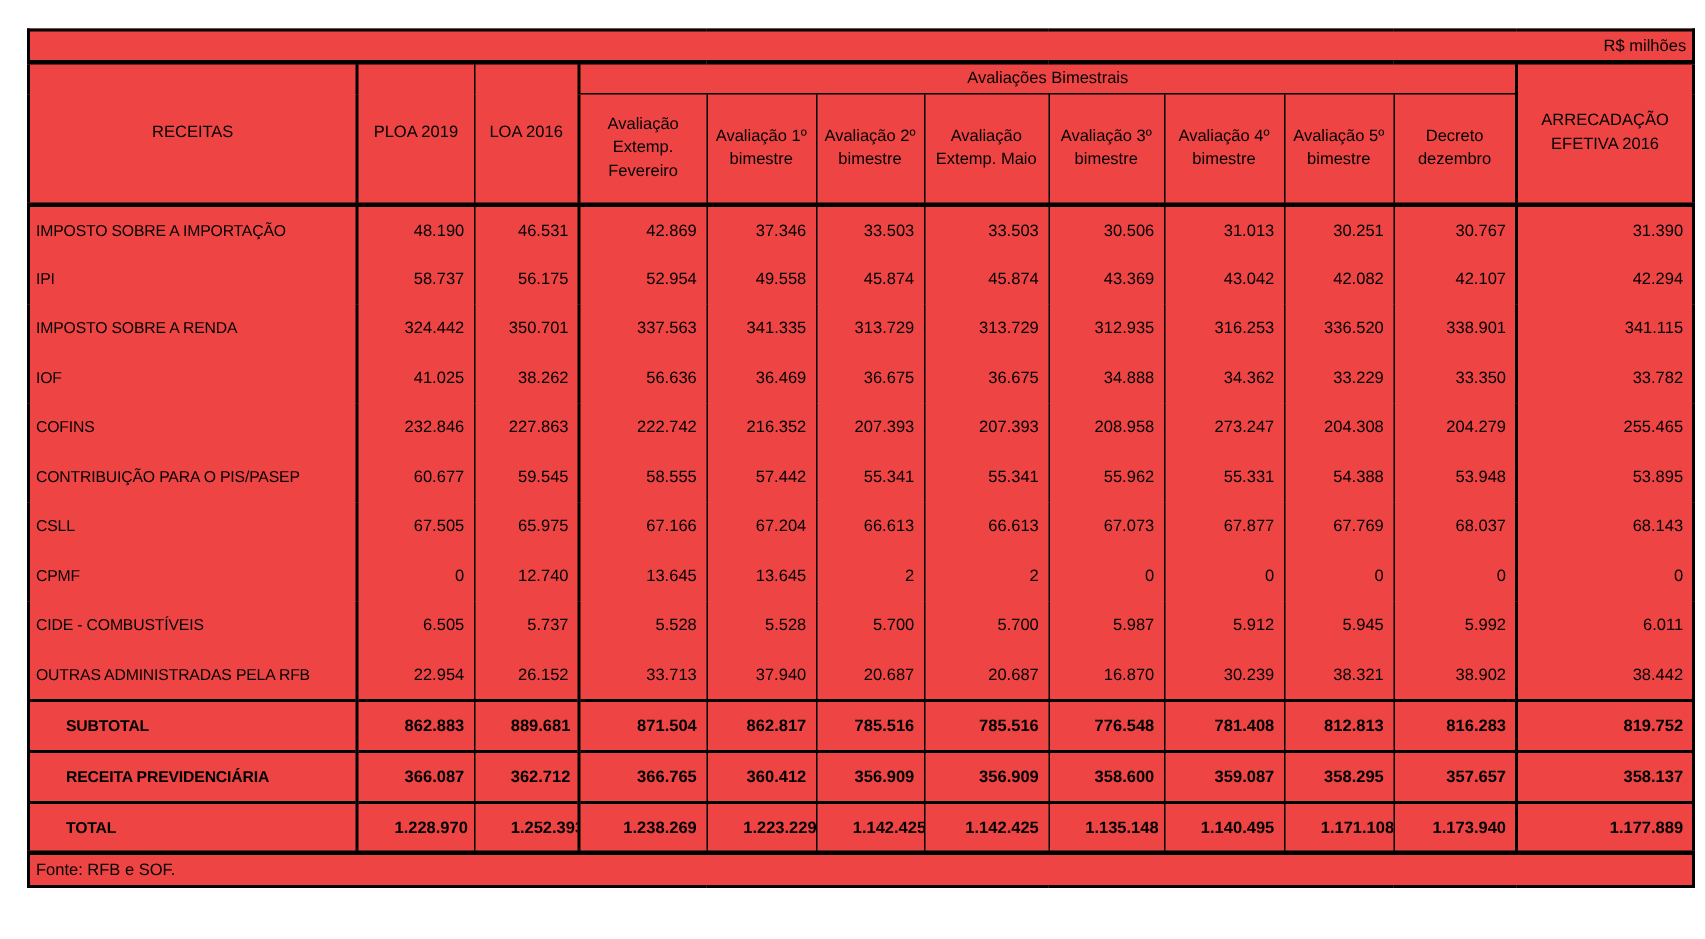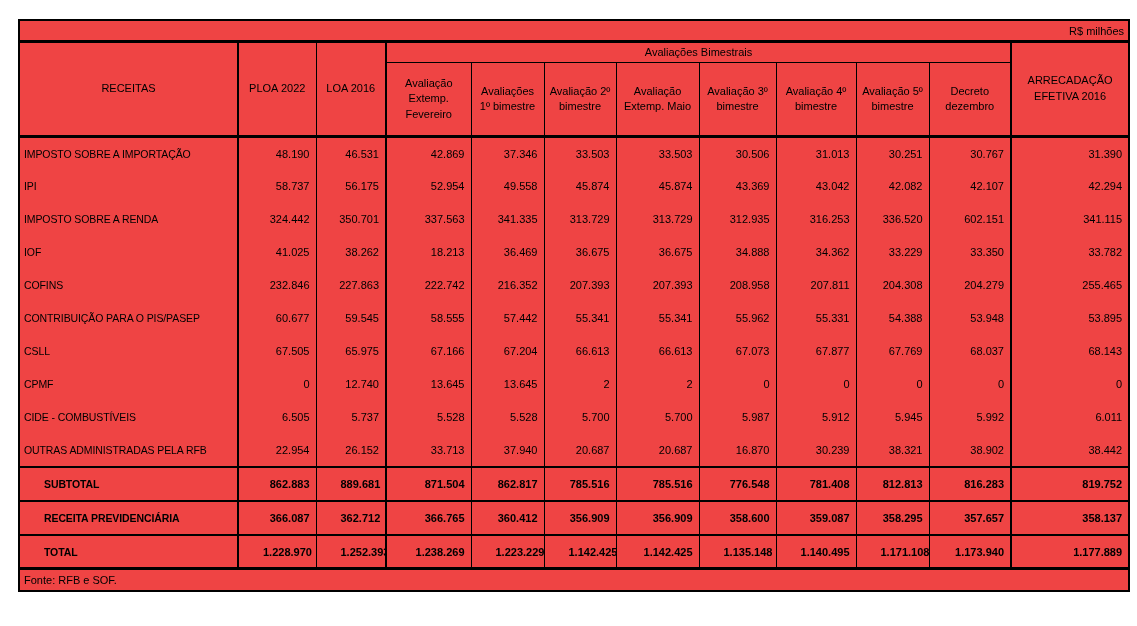--- a/index.html
+++ b/index.html
@@ -76,28 +76,28 @@
       <col style="width:73px">
         <col style="width:82px">
         <col style="width:118px">
     </colgroup>
     <thead>
       <tr class="units-row">
         <td colspan="12">R$ milhões</td>
       </tr>
       <tr class="group-row">
         <th class="head" rowspan="2">RECEITAS</th>
-        <th class="head sep-thick" rowspan="2">PLOA 2022</th>
+        <th class="head sep-thick" rowspan="2">PLOA 2019</th>
         <th class="head sep-thin" rowspan="2">LOA 2016</th>
         <th class="head group-h sep-thick" colspan="8">Avaliações Bimestrais</th>
         <th class="head sep-thick" rowspan="2">ARRECADAÇÃO EFETIVA 2016</th>
       </tr>
       <tr class="sub-row" id="sub-header-row">
           <th class="head sep-thick">Avaliação Extemp. Fevereiro</th>
-          <th class="head sep-thin">Avaliações 1º bimestre</th>
+          <th class="head sep-thin">Avaliação 1º bimestre</th>
           <th class="head sep-thin">Avaliação 2º bimestre</th>
           <th class="head sep-thin">Avaliação Extemp. Maio</th>
           <th class="head sep-thin">Avaliação 3º bimestre</th>
           <th class="head sep-thin">Avaliação 4º bimestre</th>
           <th class="head sep-thin">Avaliação 5º bimestre</th>
           <th class="head sep-thin">Decreto dezembro</th>
         </tr>
     </thead>
     <tbody id="data-body">
         <tr>
@@ -132,47 +132,47 @@
           <td class="label-cell">IMPOSTO SOBRE A RENDA</td>
           <td class="num-cell sep-thick">324.442</td>
           <td class="num-cell sep-thin">350.701</td>
           <td class="num-cell sep-thick">337.563</td>
           <td class="num-cell sep-thin">341.335</td>
           <td class="num-cell sep-thin">313.729</td>
           <td class="num-cell sep-thin">313.729</td>
           <td class="num-cell sep-thin">312.935</td>
           <td class="num-cell sep-thin">316.253</td>
           <td class="num-cell sep-thin">336.520</td>
-          <td class="num-cell sep-thin">602.151</td>
+          <td class="num-cell sep-thin">338.901</td>
           <td class="num-cell sep-thick">341.115</td>
         </tr>
         <tr>
           <td class="label-cell">IOF</td>
           <td class="num-cell sep-thick">41.025</td>
           <td class="num-cell sep-thin">38.262</td>
-          <td class="num-cell sep-thick">18.213</td>
+          <td class="num-cell sep-thick">56.636</td>
           <td class="num-cell sep-thin">36.469</td>
           <td class="num-cell sep-thin">36.675</td>
           <td class="num-cell sep-thin">36.675</td>
           <td class="num-cell sep-thin">34.888</td>
           <td class="num-cell sep-thin">34.362</td>
           <td class="num-cell sep-thin">33.229</td>
           <td class="num-cell sep-thin">33.350</td>
           <td class="num-cell sep-thick">33.782</td>
         </tr>
         <tr>
           <td class="label-cell">COFINS</td>
           <td class="num-cell sep-thick">232.846</td>
           <td class="num-cell sep-thin">227.863</td>
           <td class="num-cell sep-thick">222.742</td>
           <td class="num-cell sep-thin">216.352</td>
           <td class="num-cell sep-thin">207.393</td>
           <td class="num-cell sep-thin">207.393</td>
           <td class="num-cell sep-thin">208.958</td>
-          <td class="num-cell sep-thin">207.811</td>
+          <td class="num-cell sep-thin">273.247</td>
           <td class="num-cell sep-thin">204.308</td>
           <td class="num-cell sep-thin">204.279</td>
           <td class="num-cell sep-thick">255.465</td>
         </tr>
         <tr>
           <td class="label-cell">CONTRIBUIÇÃO PARA O PIS/PASEP</td>
           <td class="num-cell sep-thick">60.677</td>
           <td class="num-cell sep-thin">59.545</td>
           <td class="num-cell sep-thick">58.555</td>
           <td class="num-cell sep-thin">57.442</td>

